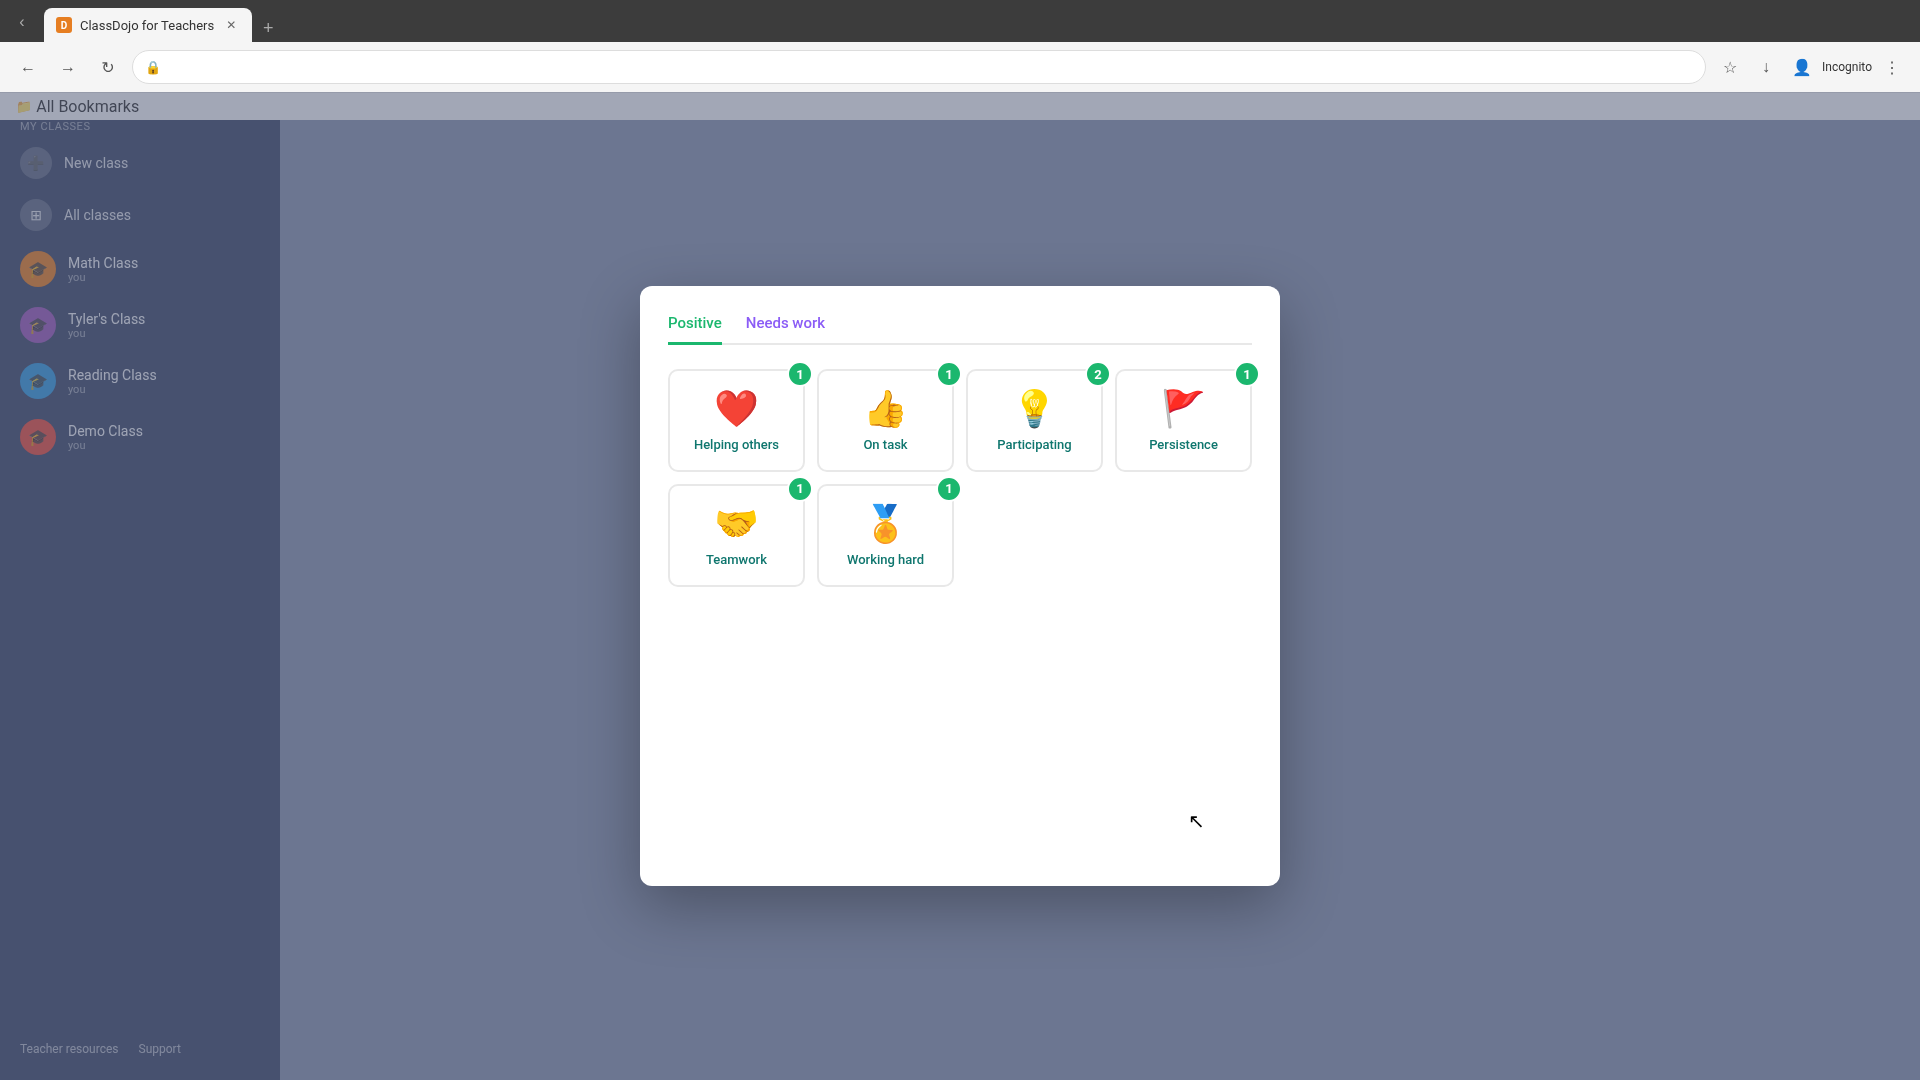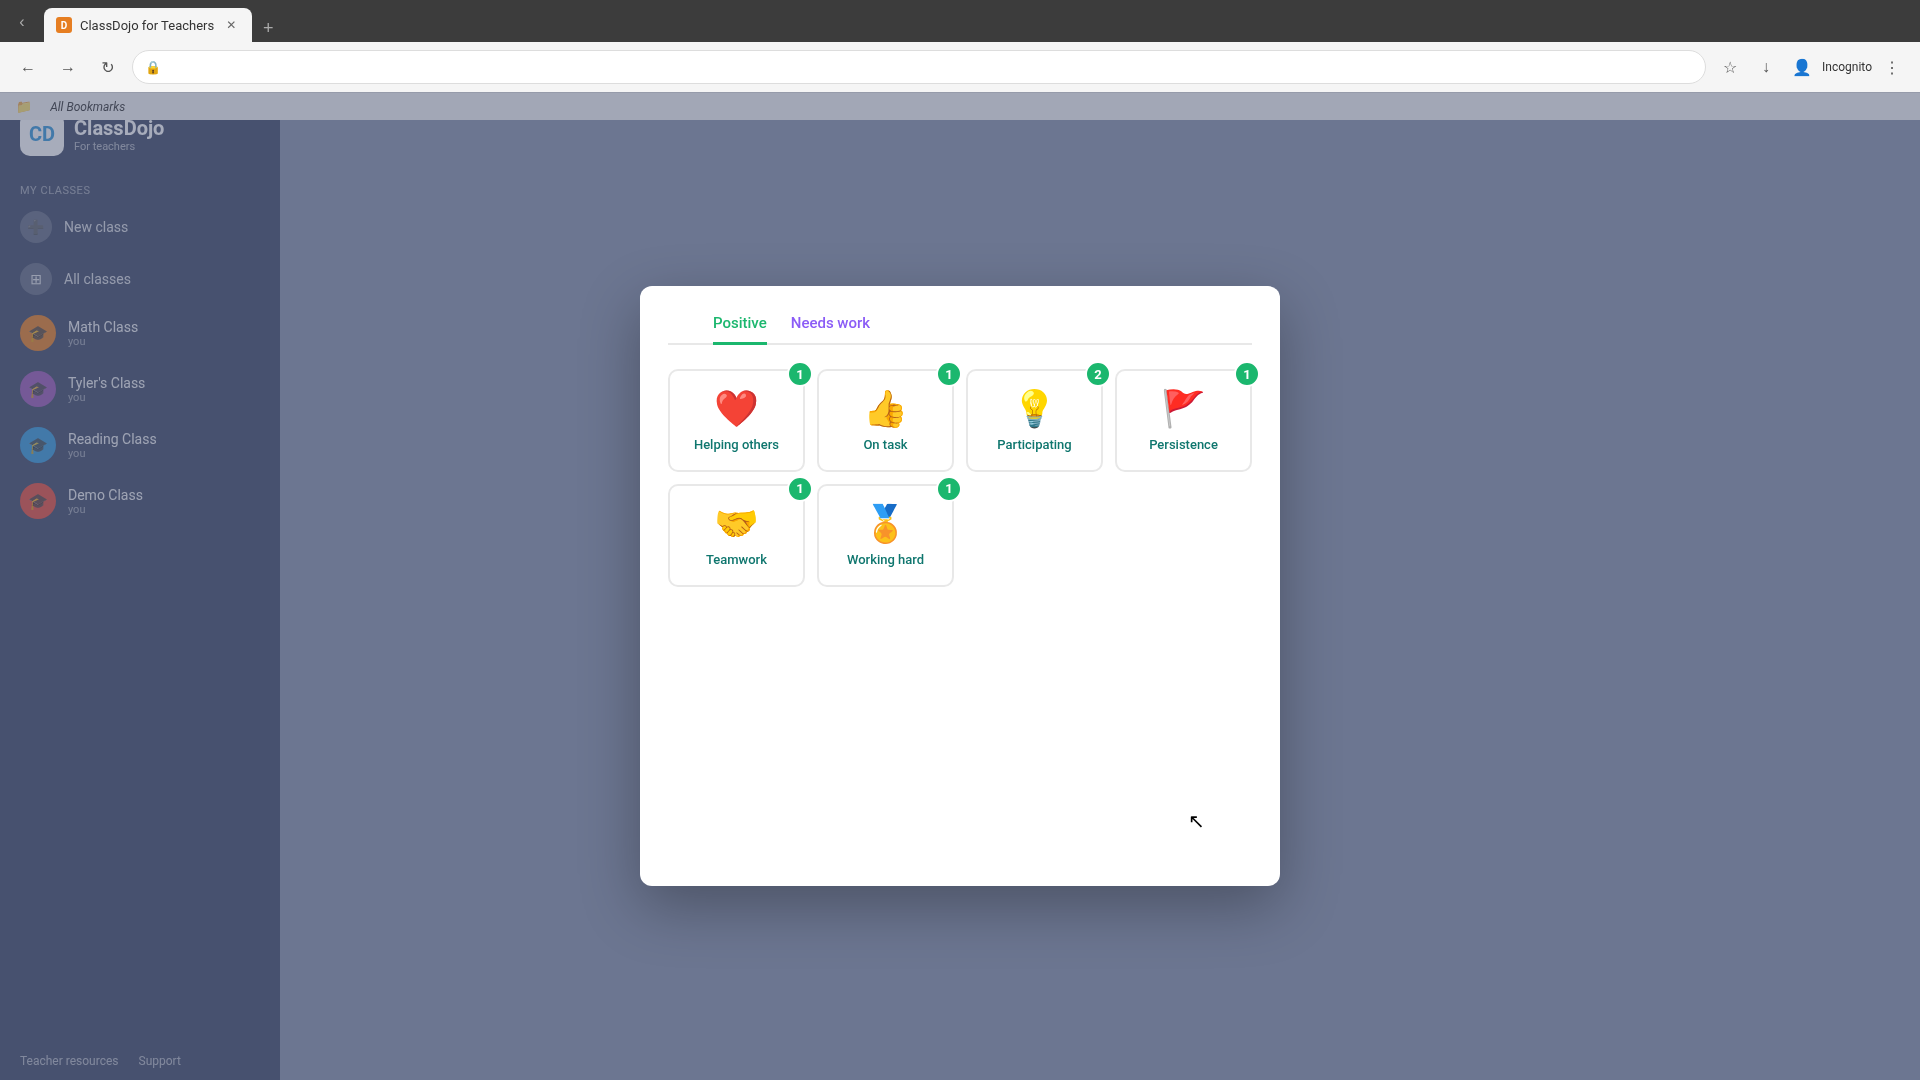--- a/index.html
+++ b/index.html
@@ -238,21 +238,21 @@
       border-radius: 50%;
       display: flex;
       align-items: center;
       justify-content: center;
       font-size: 16px;
       flex-shrink: 0;
     }
 
     .sidebar-bottom {
       position: absolute;
-      bottom: 12px;
+      bottom: 24px;
       left: 0;
       right: 0;
       display: flex;
       gap: 20px;
       padding: 0 20px;
     }
 
     .sidebar-bottom-link {
       color: rgba(255,255,255,0.6);
       font-size: 12px;
@@ -325,21 +325,20 @@
       color: #8b5cf6;
       padding-bottom: 10px;
       cursor: pointer;
       border-bottom: 3px solid transparent;
       margin-bottom: -2px;
     }
 
     .modal-tab.active {
       color: #1bb76e;
       border-bottom-color: #1bb76e;
-      margin-left: 45px;
     }
 
     
     .skill-grid {
       display: grid;
       grid-template-columns: repeat(4, 1fr);
       gap: 12px;
     }
 
     .skill-card {
@@ -434,33 +433,26 @@
       <button class="nav-btn">↓</button>
       <button class="nav-btn">👤</button>
       <span style="font-size:12px; color:#333; margin: 0 0;">Incognito</span>
       <button class="nav-btn">⋮</button>
     </div>
   </div>
 </div>
 
 <div style="background:#f5f5f5; height:28px; display:flex; align-items:center; padding:0 16px; border-top:1px solid #ddd; position:relative; z-index:10;">
   <span style="font-size:13px; color:#444;">📁</span>
-  <span style="font-size:12px; color:#333; margin-left:18px;font-style:italic;">All Bookmarks</span>
+  <span style="font-size:16px; color:#333; margin-left:4px;">All Bookmarks</span>
 </div>
 
 <div class="page-bg">
 
   <div class="sidebar">
-    <div class="sidebar-logo">
-      <div class="sidebar-logo-icon">CD</div>
-      <div>
-        <div class="sidebar-brand">ClassDojo</div>
-        <div class="sidebar-subtitle">For teachers</div>
-      </div>
-    </div>
 
     <div class="sidebar-section-label">My Classes</div>
 
     <div class="sidebar-item">
       <div class="sidebar-item-icon" style="background: rgba(255,255,255,0.2);">➕</div>
       <span>New class</span>
     </div>
 
     <div class="sidebar-item">
       <div class="sidebar-item-icon" style="background: rgba(255,255,255,0.2);">⊞</div>

